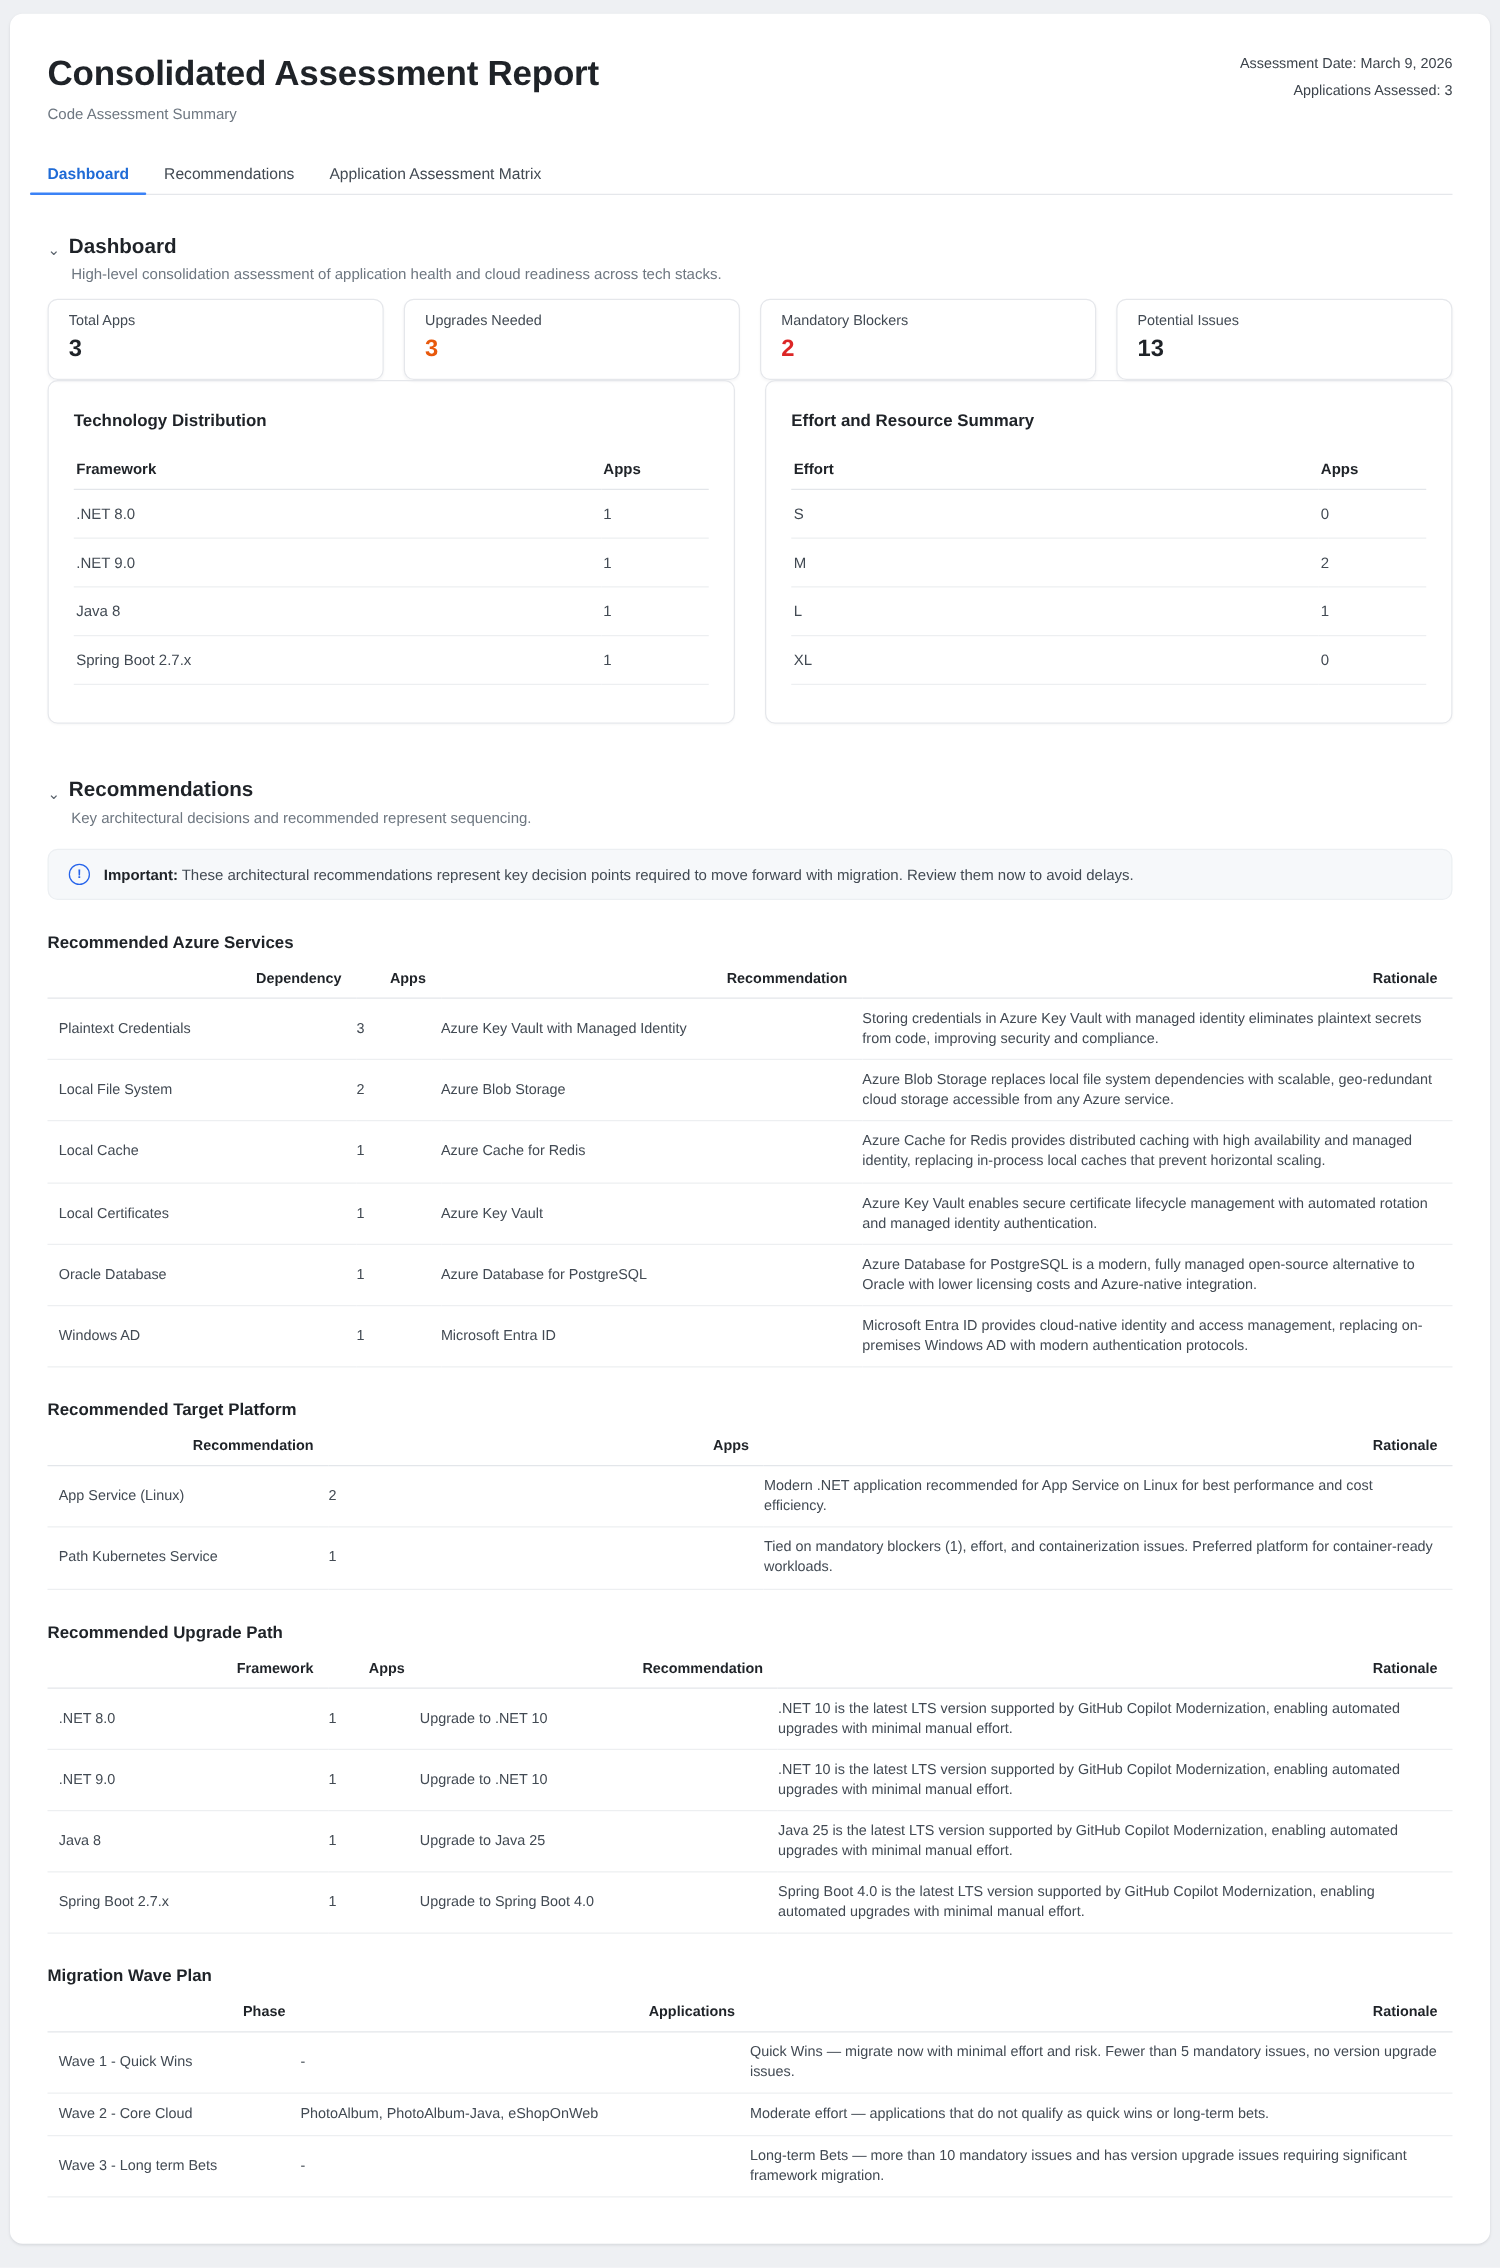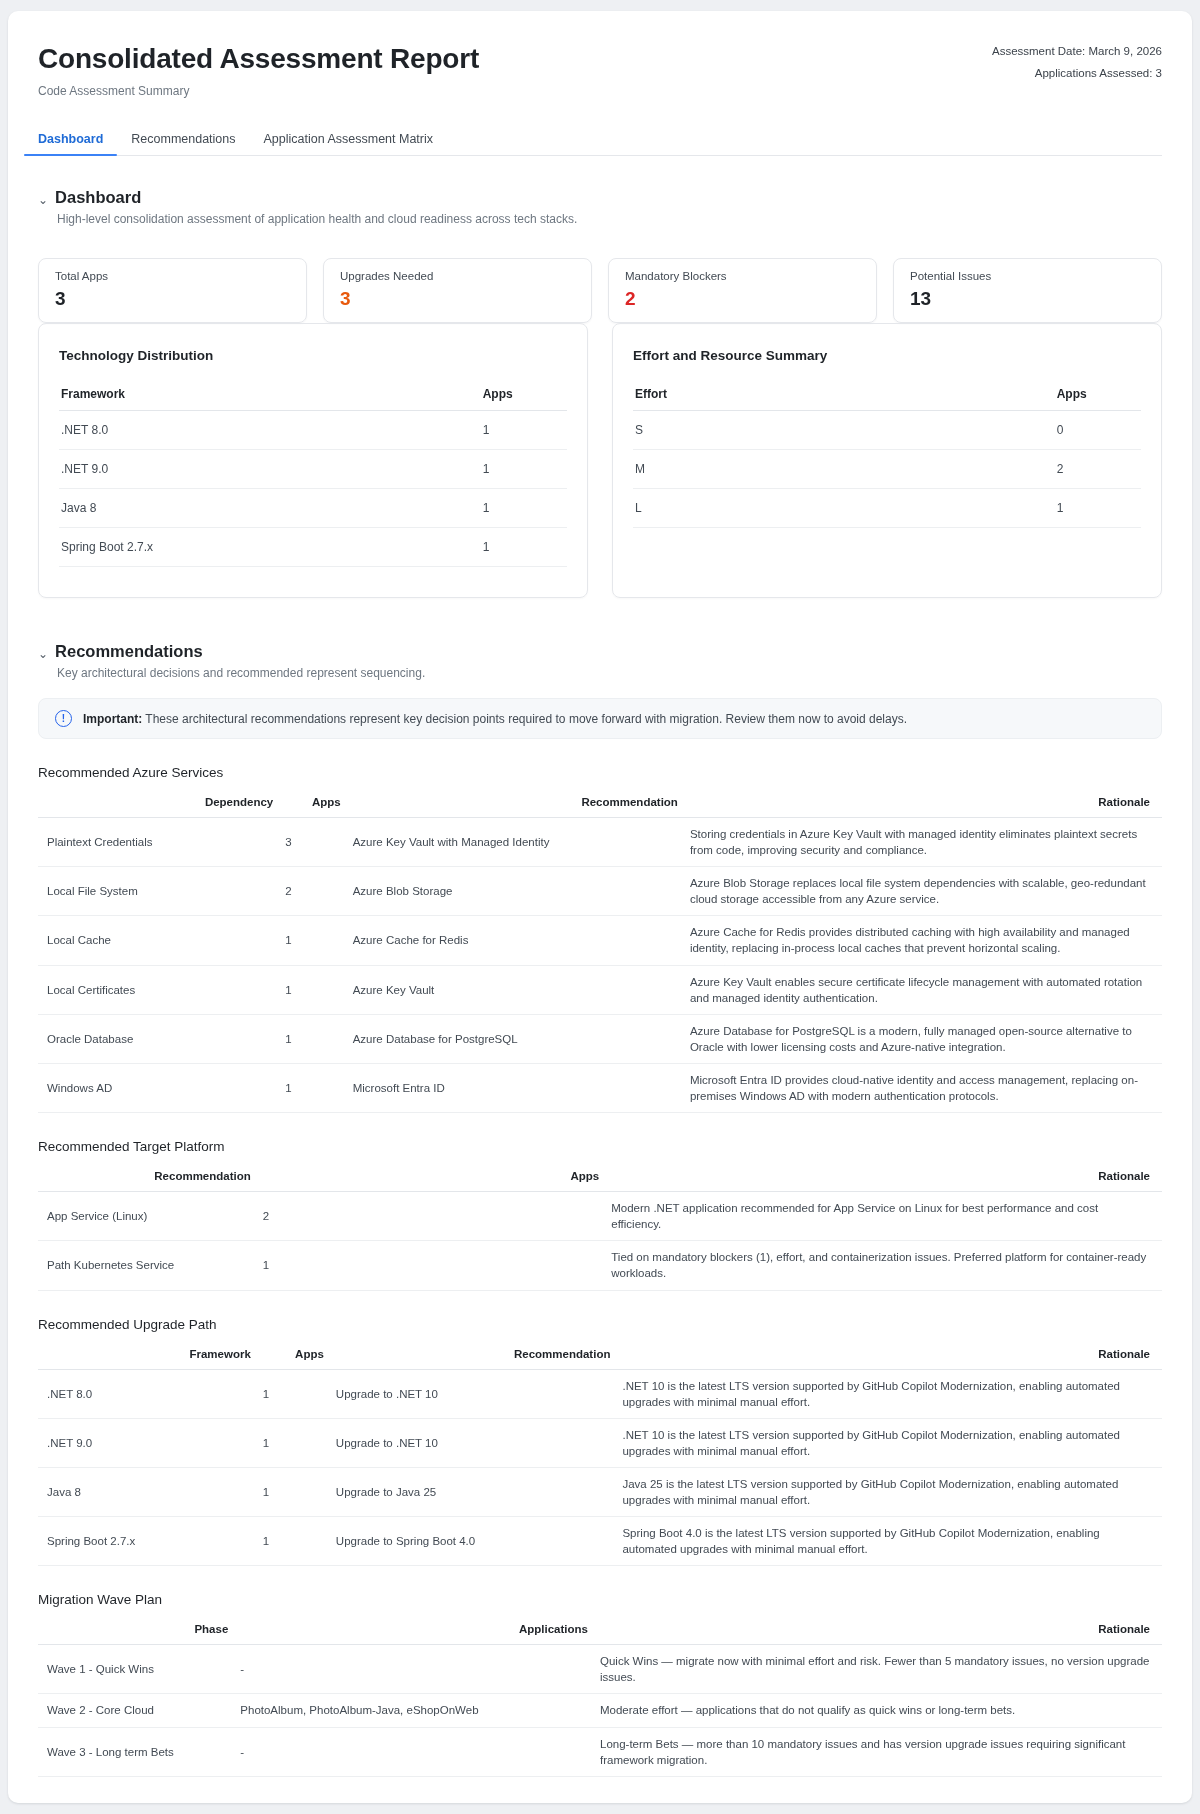--- a/index.html
+++ b/index.html
@@ -32,24 +32,24 @@
   .tabs { display: flex; margin: 26px 0 0 -14px; border-bottom: 1px solid #e5e7eb; }
   .tab { font-size: 12.5px; color: #424a53; padding: 8px 14px 9px; cursor: pointer; position: relative; }
   .tab.active { color: #1f6bd6; font-weight: 700; }
   .tab.active::after { content: ""; position: absolute; left: 0; right: 0; bottom: -1px; height: 2.5px; background: #3b82f6; border-radius: 2px; }
 
   
   .section-head { display: flex; align-items: center; gap: 7px; }
   .chevron { color: #57606a; font-size: 12px; line-height: 1; transform: translateY(2px); cursor: pointer; }
   .section-title { font-size: 16.5px; font-weight: 700; margin: 0; }
   .section-desc { font-size: 12px; color: #6e7781; margin: 5px 0 0 19px; }
-  .sub-title { font-size: 13.5px; font-weight: 400; margin: 26px 0 8px; }
-
-  
-  .stat-row { display: flex; gap: 16px; margin-top: 32px; }
+  .sub-title { font-size: 13.5px; font-weight: 700; margin: 26px 0 8px; }
+
+  
+  .stat-row { display: flex; gap: 16px; margin-top: 13px; }
   .stat-card { flex: 1; border: 1px solid #e5e7eb; border-radius: 8px; padding: 11px 16px 12px; box-shadow: 0 1px 2px rgba(16,24,40,.04); }
   .stat-label { font-size: 11.5px; color: #424a53; }
   .stat-value { font-size: 19px; font-weight: 700; margin-top: 6px; color: #1f2328; }
   .stat-value.orange { color: #e8590c; }
   .stat-value.red { color: #dc2626; }
 
   
   .panel-row { display: flex; gap: 24px; margin-top: 0; align-items: stretch; }
   .panel { flex: 1; border: 1px solid #e5e7eb; border-radius: 8px; padding: 24px 20px 30px; box-shadow: 0 1px 2px rgba(16,24,40,.03); box-sizing: border-box; }
   .panel-title { font-size: 13.5px; font-weight: 700; margin: 0 0 16px; }
@@ -168,20 +168,24 @@
                 <td>S</td>
                 <td>0</td>
               </tr>
               <tr>
                 <td>M</td>
                 <td>2</td>
               </tr>
               <tr>
                 <td>L</td>
                 <td>1</td>
+              </tr>
+              <tr>
+                <td>XL</td>
+                <td>0</td>
               </tr>
             </tbody>
           </table>
         </div>
       </div>
     </div>
 
     <div style="margin-top:44px;">
       <div class="section-head">
         <span class="chevron">⌄</span>

